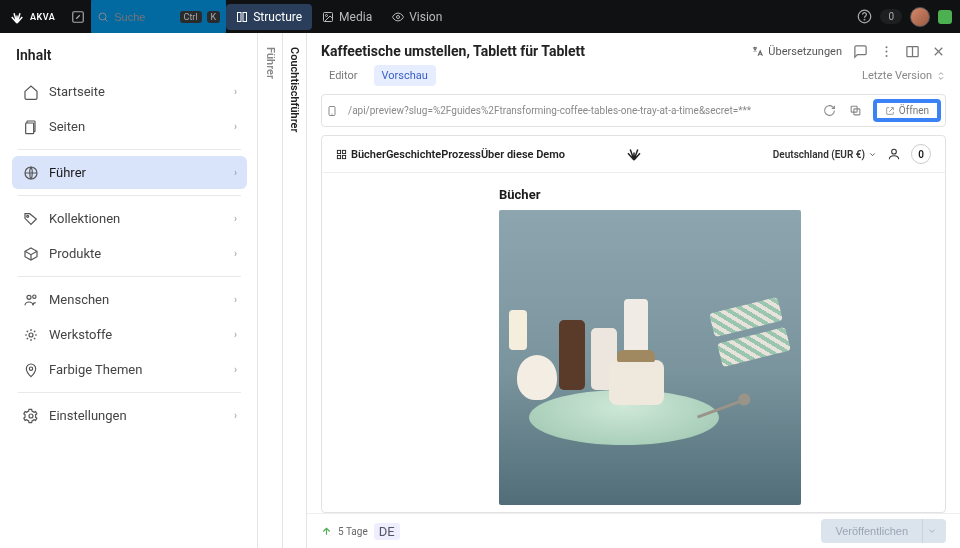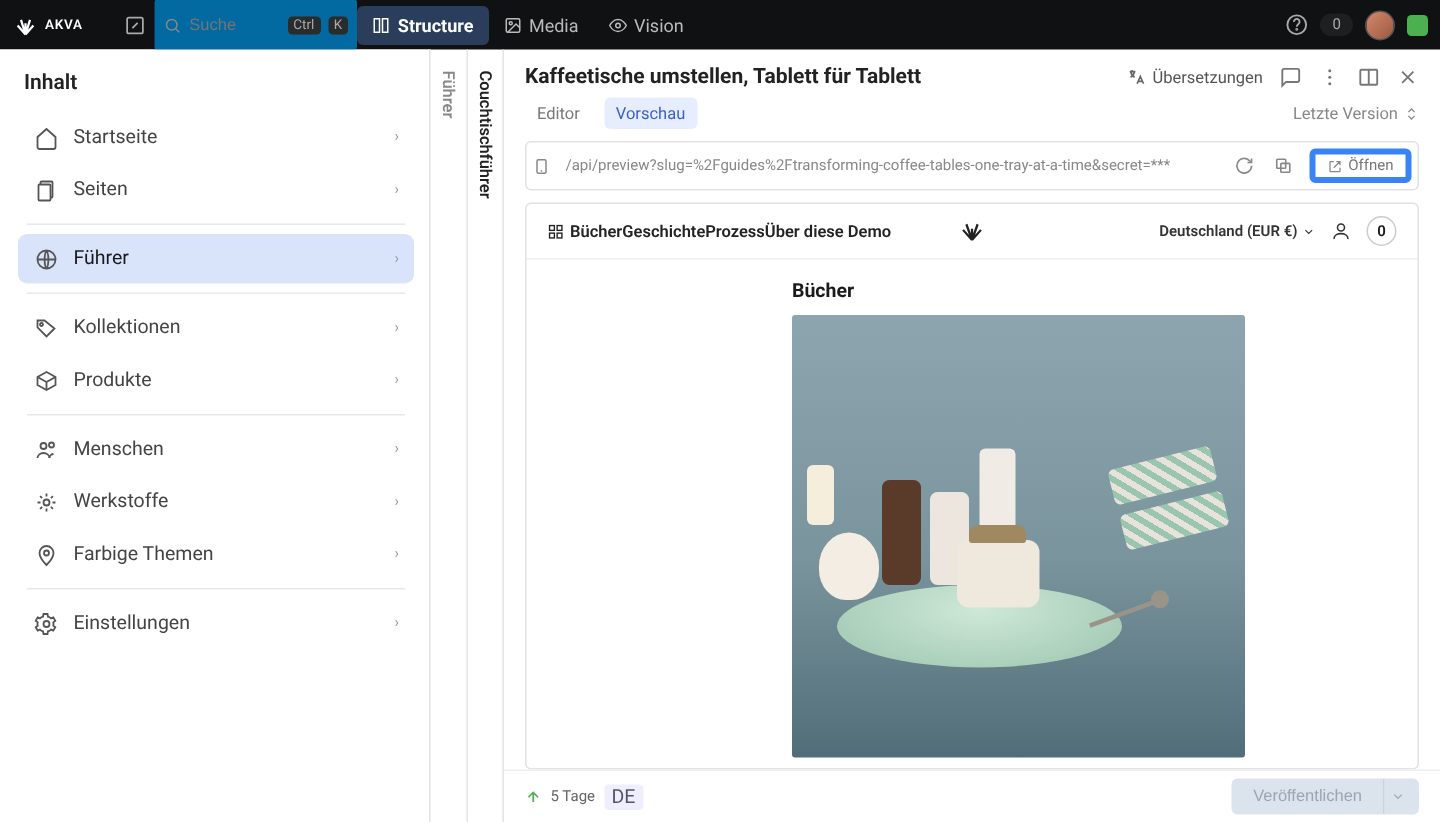--- a/index.html
+++ b/index.html
@@ -1,39 +1,39 @@
 <!DOCTYPE html>
 <html><head>
 <meta charset="utf-8">
 <style>
 * { margin: 0; padding: 0; box-sizing: border-box; }
 body { font-family: -apple-system, BlinkMacSystemFont, "Segoe UI", Roboto, sans-serif; font-size: 13px; color: #1a1a1a; width: 960px; height: 548px; overflow: hidden; background: #fff; }
 
 
 .topbar { height: 33px; background: #101112; display: flex; align-items: center; padding: 0 8px; color: #c0c0c0; }
-.topbar .brand { display: flex; align-items: center; gap: 4px; margin-right: 22px; }
+.topbar .brand { display: flex; align-items: center; gap: 4px; margin-right: 10px; }
 .brand-logo svg { display: block; }
 .brand-name { color: #fff; font-size: 9px; font-weight: 600; letter-spacing: 0.5px; }
 .topbar .iconbtn { width: 26px; height: 26px; display: flex; align-items: center; justify-content: center; border-radius: 4px; cursor: pointer; }
 .search-wrap { display: flex; align-items: center; background: #0369a1; border-radius: 4px; height: 37px; padding: 0 6px; width: 135px; gap: 5px; }
 .search-wrap input { background: transparent; border: none; outline: none; color: #ccc; font-size: 11px; flex: 1; width: 50px; }
 .kbd { background: #2a2b2d; color: #aaa; font-size: 9px; padding: 1px 4px; border-radius: 3px; }
 .nav-tabs { display: flex; gap: 0; }
 .nav-tab { display: flex; align-items: center; gap: 5px; padding: 0 10px; height: 26px; border-radius: 4px; cursor: pointer; font-size: 12px; color: #bbb; }
-.nav-tab.active { background: #2a3d5a; color: #fff; font-weight: bold; }
+.nav-tab.active { background: #2a3d5a; color: #fff; }
 .topbar-right { margin-left: auto; display: flex; align-items: center; gap: 8px; }
 .count-badge { background: #1e1f21; border-radius: 10px; padding: 2px 8px; font-size: 10px; color: #aaa; }
 .avatar { width: 20px; height: 20px; border-radius: 50%; background: linear-gradient(135deg,#d4886a,#9b5a42); border: 1px solid #555; }
 .sq-badge { width: 14px; height: 14px; border-radius: 3px; background: #4caf50; }
 
 
 .main { display: flex; height: 515px; }
 
 
-.sidebar { width: 287px; border-right: 1px solid #e4e4e4; padding: 12px 6px 0 8px; background: #fff; }
+.sidebar { width: 258px; border-right: 1px solid #e4e4e4; padding: 12px 6px 0 8px; background: #fff; }
 .sidebar-title { font-size: 14px; font-weight: 600; padding: 2px 8px 10px; color: #222; }
 .sb-item { display: flex; align-items: center; gap: 10px; padding: 8px 10px; border-radius: 6px; cursor: pointer; color: #444; margin: 2px 4px; }
 .sb-item.active { background: #d9e4fb; color: #1a1a1a; }
 .sb-item .chev { margin-left: auto; color: #999; font-size: 10px; }
 .sb-divider { height: 1px; background: #e8e8e8; margin: 6px 10px; }
 .sb-icon { width: 17px; height: 17px; display: flex; align-items: center; justify-content: center; color: #555; }
 
 
 .vert-tabs { display: flex; border-right: none; }
 .vt { width: 24px; display: flex; align-items: flex-start; justify-content: center; padding-top: 14px; cursor: pointer; }

